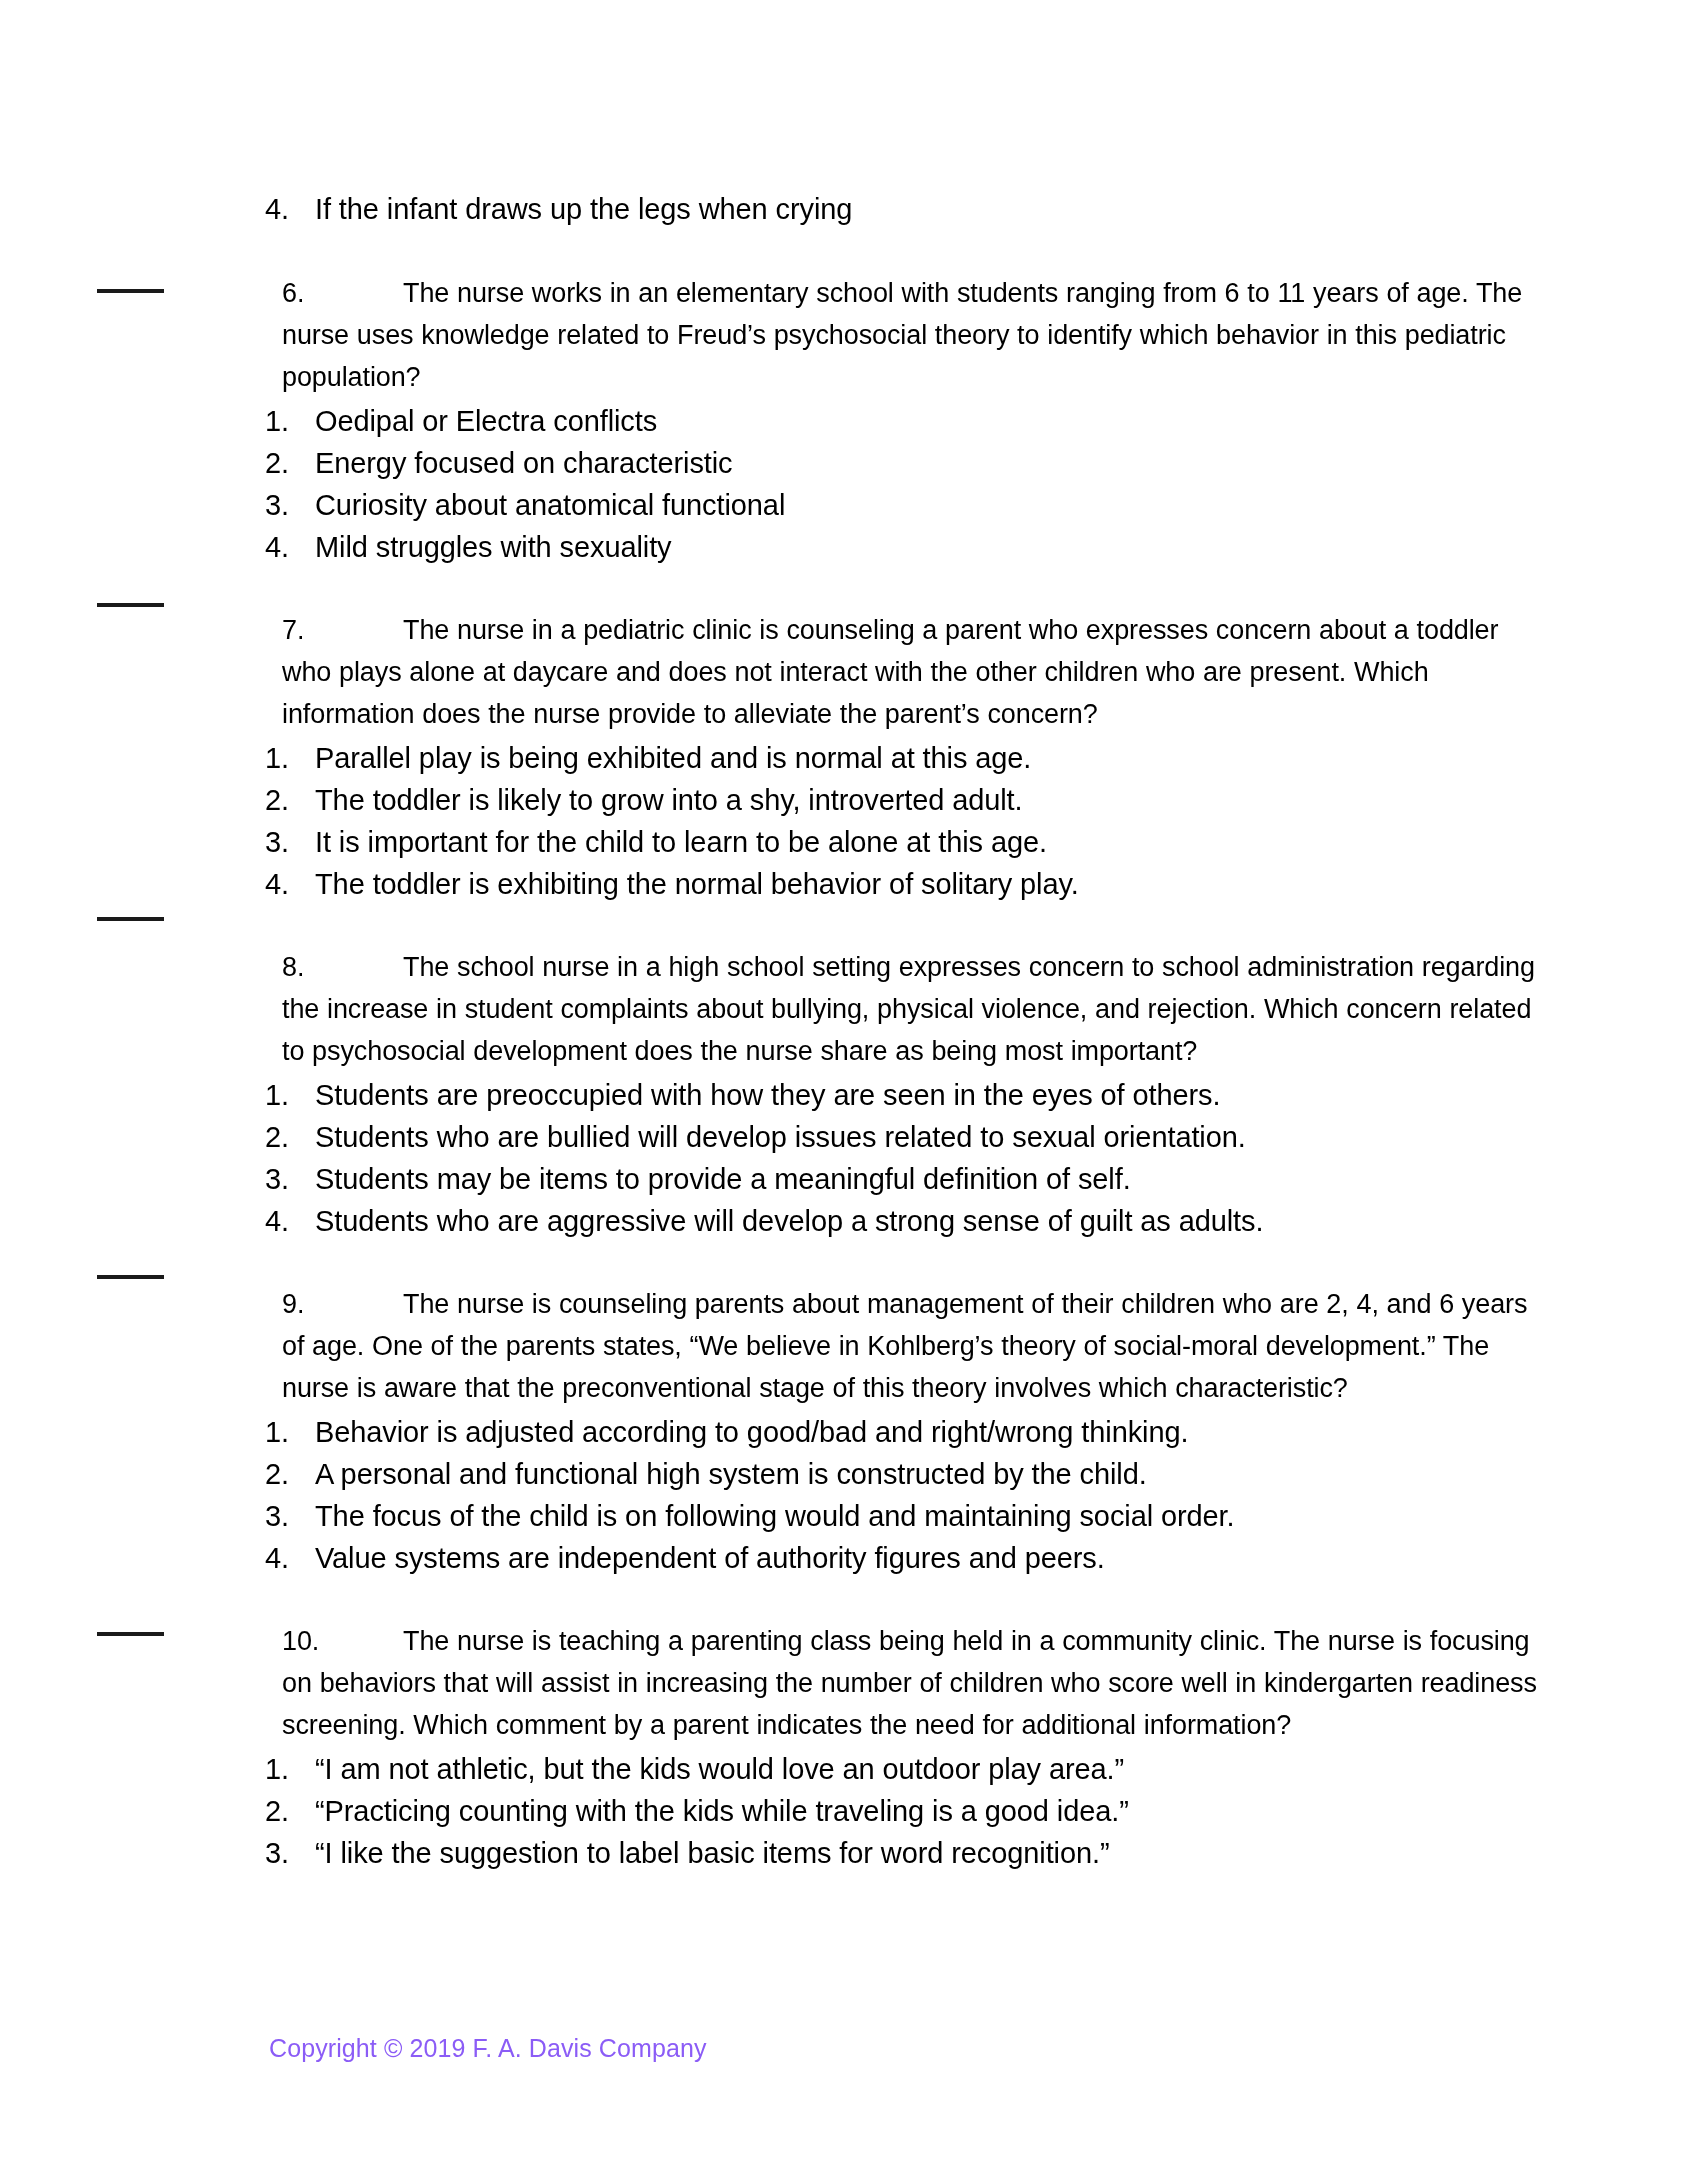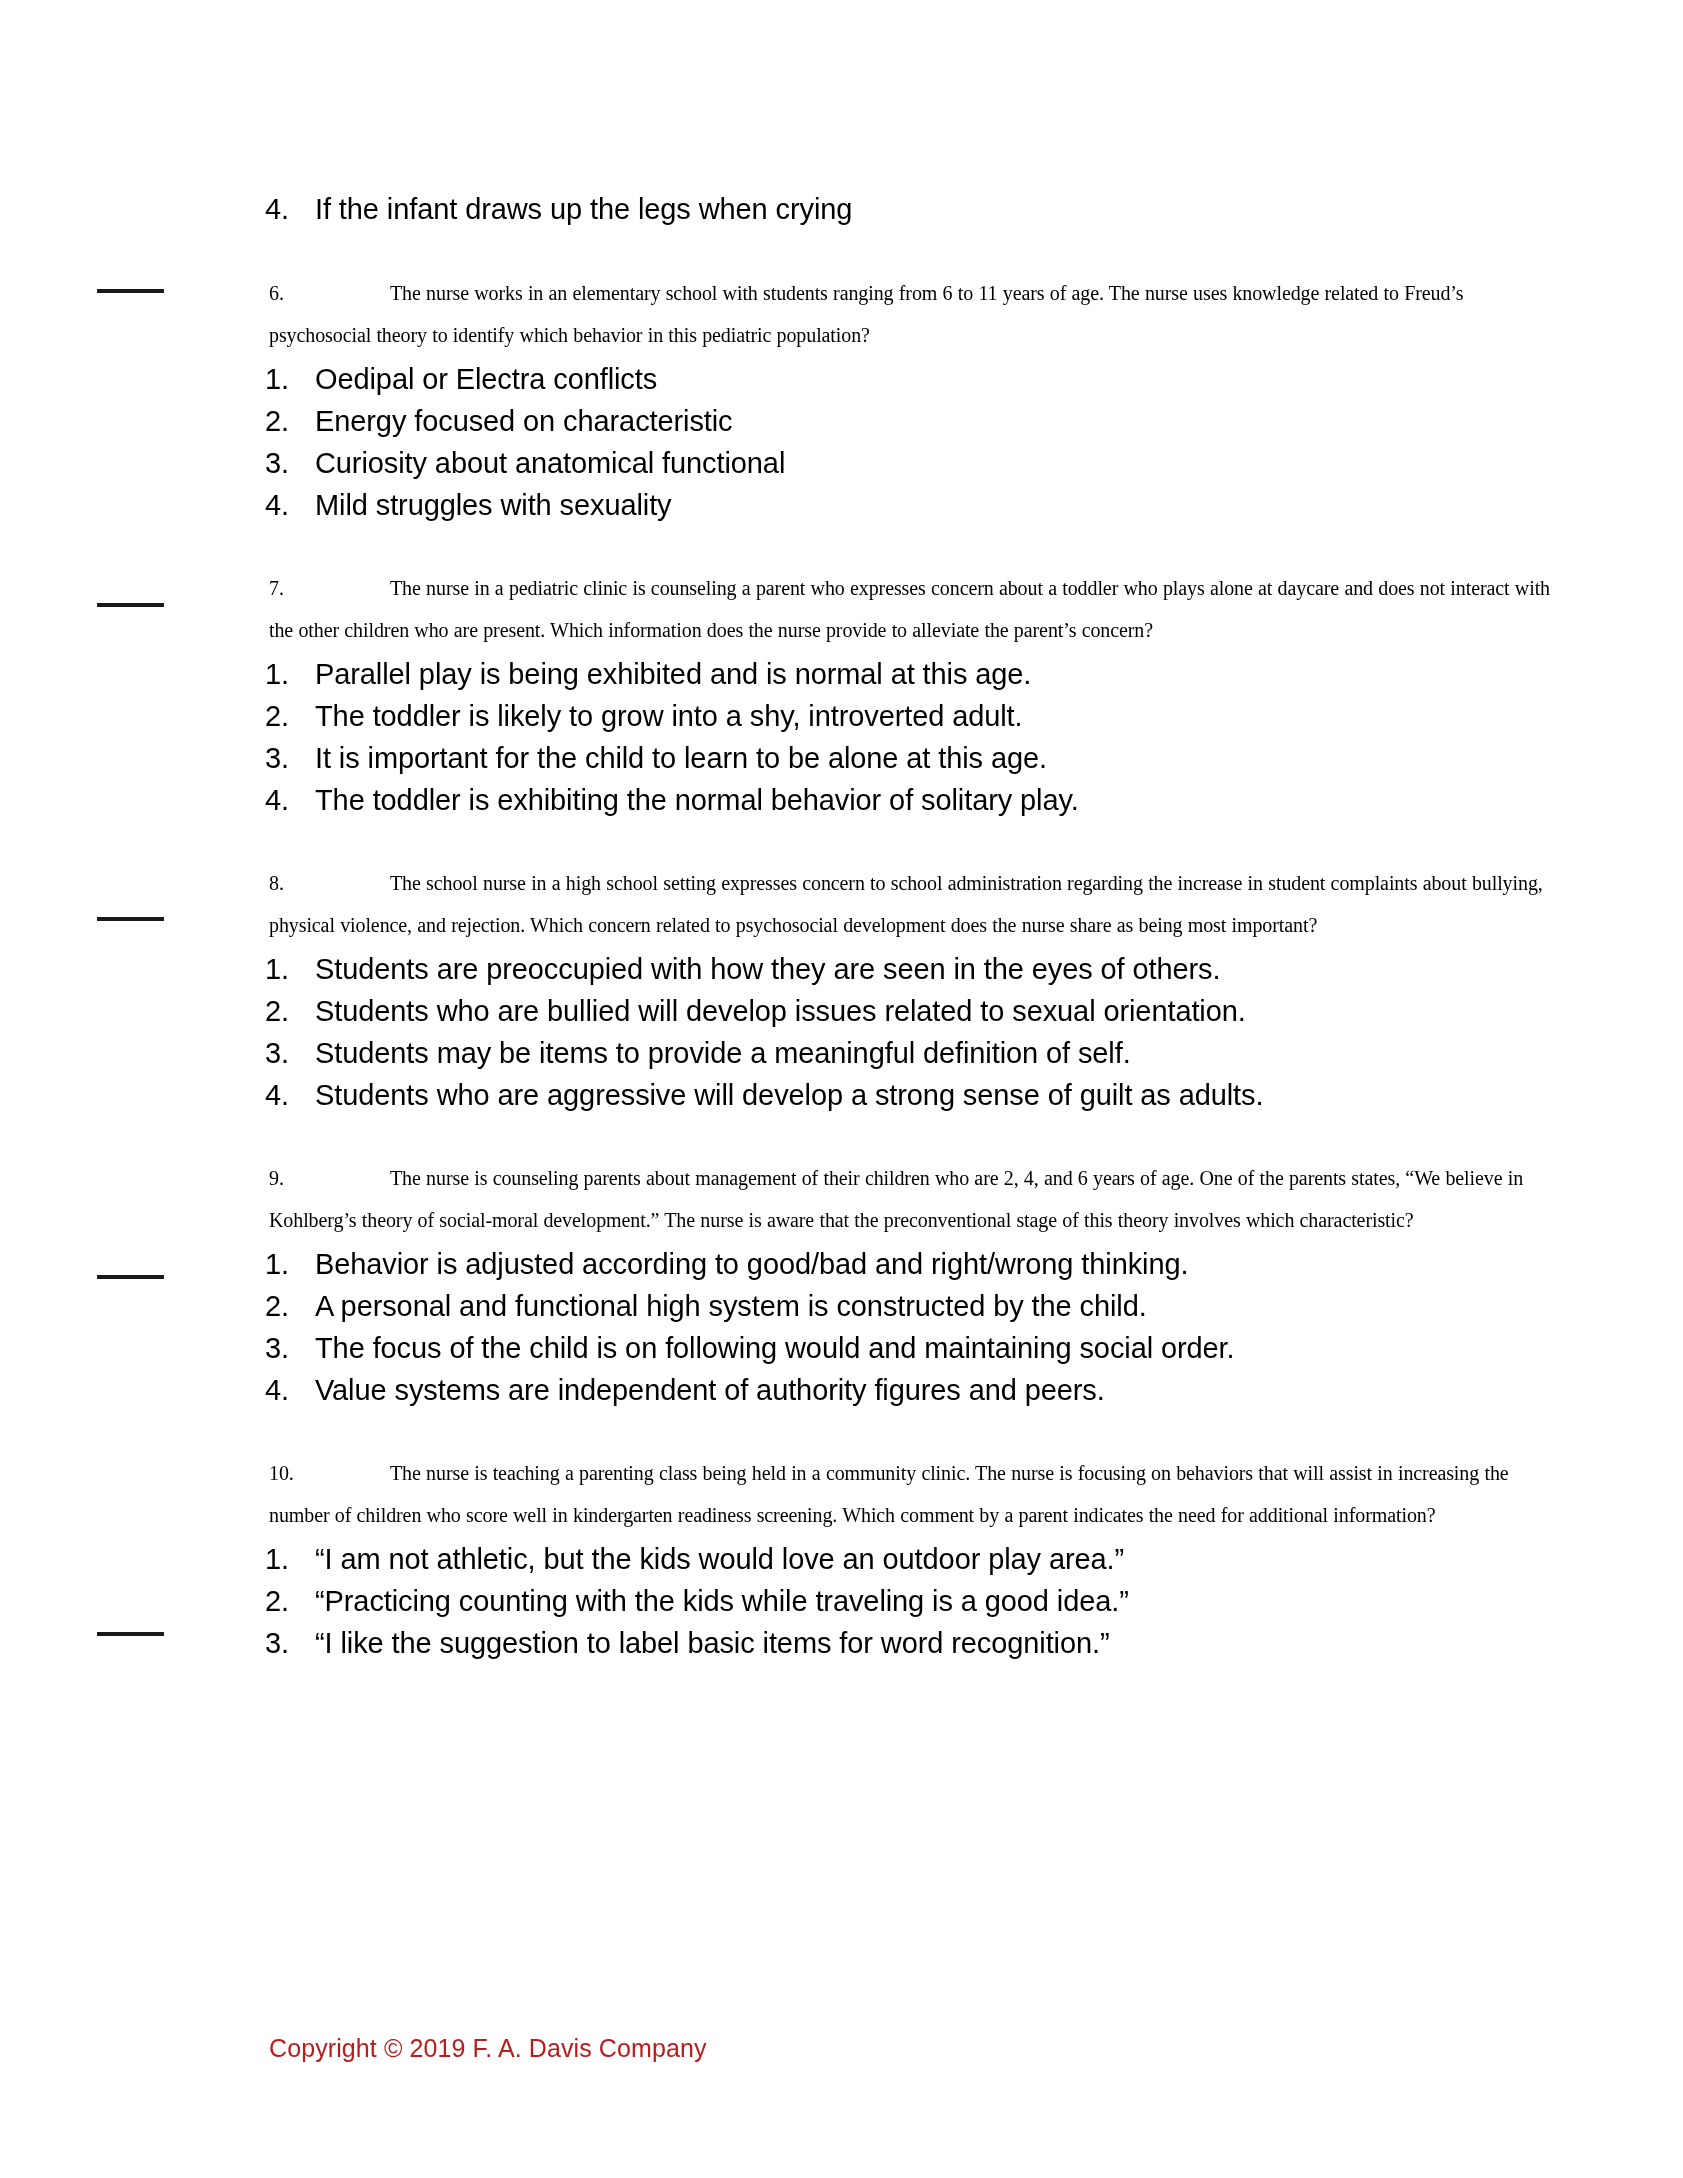--- a/index.html
+++ b/index.html
@@ -25,27 +25,26 @@
     position: absolute;
     left: 265px;
     top: 188px;
     width: 1287px;
   }
   .q-block {
     position: relative;
     margin-bottom: 0px;
   }
   .stem {
-    font-size: 20px;
+    font-size: 27px;
     line-height: 42px;
     letter-spacing: -0.1px;
     text-align: left;
-    margin: 0 0 2px 4px;
+    margin: 0 0 2px 17px;
     word-spacing: 0.4px;
-    font-family: Liberation Serif, serif;
   }
   .stem .num {
     display: inline-block;
     width: 121px;
   }
   .opt-list {
     list-style: none;
     margin: 0;
     padding: 0;
   }
@@ -78,21 +77,21 @@
     width: 67px;
     height: 0;
     border-bottom: 4px solid #1a1a1a;
   }
   .footer {
     position: absolute;
     left: 269px;
     top: 2032px;
     font-size: 25px;
     line-height: 32px;
-    color: #b91c1c;
+    color: #8b5cf6;
     letter-spacing: 0.1px;
   }
 </style>
 </head>
 <body>
 
 <div class="page">
 
   <div id="blanks">
       <div class="blank" style="left: 97px; top: 289px;"></div>

